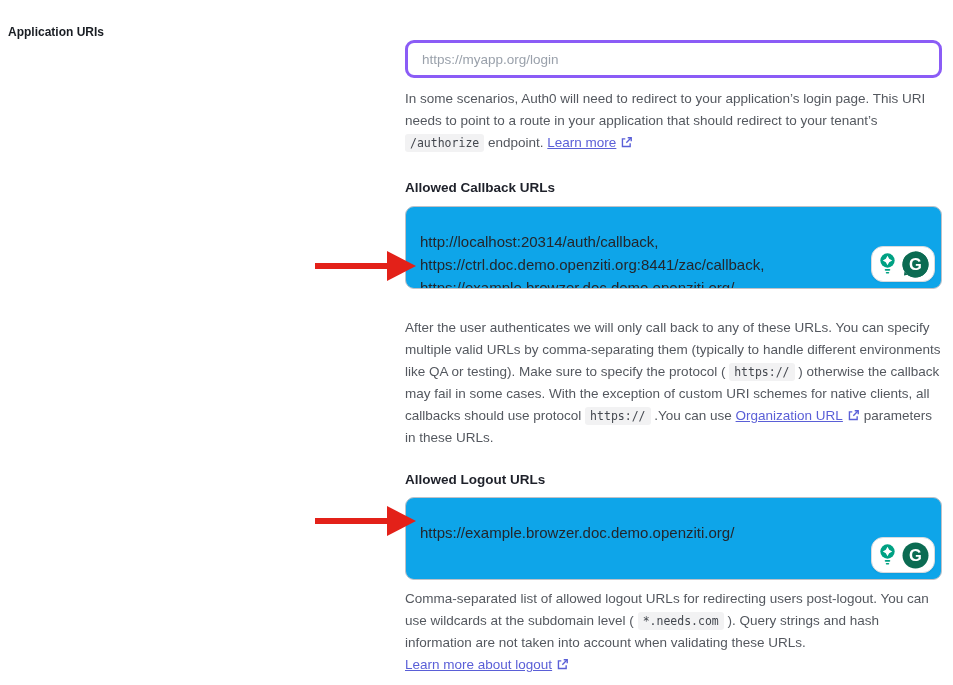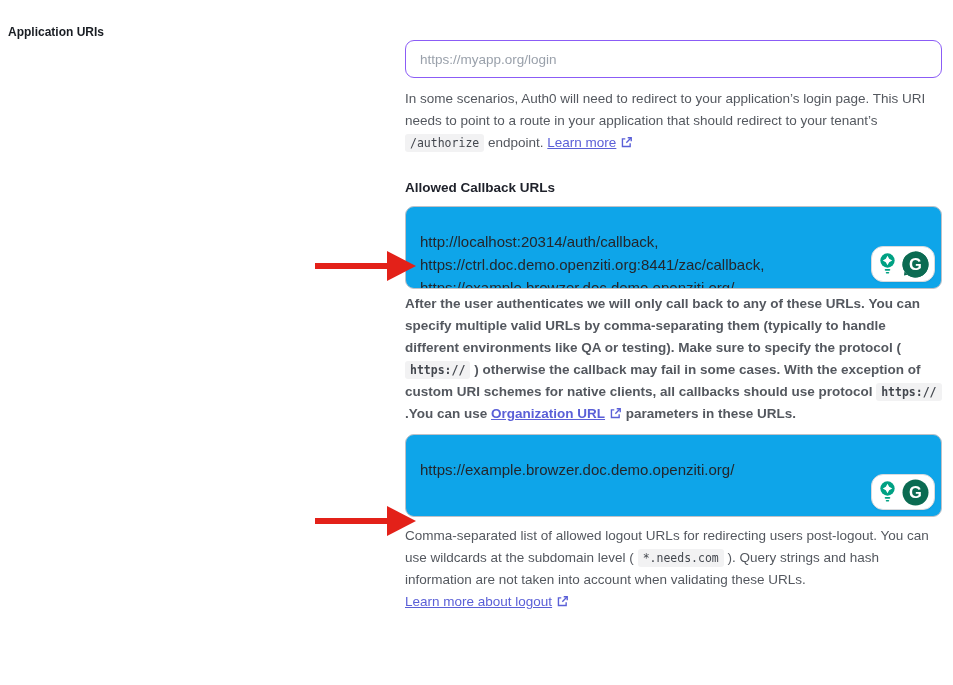--- a/index.html
+++ b/index.html
@@ -20,29 +20,29 @@
     position: absolute; left: 405px; top: 30px; width: 537px;
   }
   .field-label {
     display: block; font-size: 13.5px; font-weight: 700;
     color: #1e212a; line-height: 17px;
   }
   .lbl-callback { margin-top: 25px; }
   .lbl-logout { margin-top: 22px; }
   .text-input {
     margin-top: 10px; width: 100%; height: 38px;
-    border: 1px solid #8b5cf6; border-radius: 9px;
+    border: 3px solid #8b5cf6; border-radius: 9px;
     padding: 12px 14px; font-size: 13.5px; font-family: inherit;
     color: #23262c; outline: none; display: block;
   }
   .text-input::placeholder { color: #9aa1ab; }
   .help {
     margin: 10px 0 0; font-size: 13.5px; line-height: 22px; color: #54585f;
   }
-  .help-callback { margin-top: 4px; font-weight: bold; }
+  .help-callback { margin-top: 28px; }
   .help-logout { margin-top: 8px; }
   .chip {
     font-family: "DejaVu Sans Mono", monospace;
     font-size: 11.5px; background: #f2f2f3; border-radius: 3px;
     padding: 2px 5px; color: #43474e; white-space: nowrap; text-align: right;
   }
   a.link { color: #5a5fd7; text-decoration: underline; cursor: pointer; }
   .ext-icon { margin-left: 4px; vertical-align: -2px; }
   .ta-wrap { position: relative; margin-top: 10px; }
   .ta-wrap.logout { margin-top: 9px; }
@@ -107,20 +107,21 @@
     </div>
   </div>
   <p class="help help-callback">
     <span>After the user authenticates we will only call back to any of these URLs. You can specify multiple valid URLs by comma-separating them (typically to handle different environments like QA or testing). Make sure to specify the protocol ( </span><span class="chip">https://</span><span> ) otherwise the callback may fail in some cases. With the exception of custom URI schemes for native clients, all callbacks should use protocol </span><span class="chip">https://</span><span> .You can use </span><a class="link"><span>Organization URL</span><svg class="ext-icon" width="13" height="13" viewBox="0 0 16 16">
           <path d="M6.5 3.5H3v9.5h9.5V9" fill="none" stroke="#5a5fd7" stroke-width="1.7"></path>
           <path d="M9.5 2.2h4.3v4.3" fill="none" stroke="#5a5fd7" stroke-width="1.7"></path>
           <path d="M13.4 2.6L7.8 8.2" fill="none" stroke="#5a5fd7" stroke-width="1.7"></path>
         </svg></a><span> parameters in these URLs.</span>
   </p>
 
+  <label class="field-label lbl-logout">Allowed Logout URLs</label>
   <div class="ta-wrap logout">
     <textarea class="ta" spellcheck="false" style="">https://example.browzer.doc.demo.openziti.org/</textarea>
     <div class="gram-badge">
       <svg width="21" height="26" viewBox="0 0 24 28">
         <circle cx="12" cy="10" r="8.2" fill="#00a183"></circle>
         <path d="M12 4.6 L13.9 8.1 L17.4 10 L13.9 11.9 L12 15.4 L10.1 11.9 L6.6 10 L10.1 8.1 Z" fill="#ffffff"></path>
         <rect x="8.8" y="19.6" width="6.4" height="2.2" rx="1.1" fill="#00a183"></rect>
         <rect x="10" y="23" width="4" height="1.8" rx="0.9" fill="#00a183"></rect>
       </svg>
       <svg width="27" height="27" viewBox="0 0 27 27">

